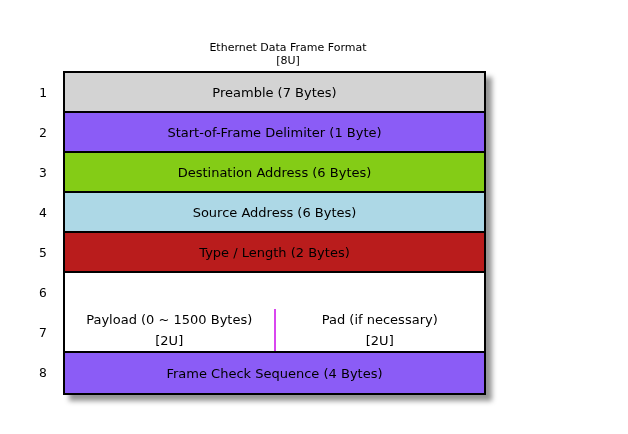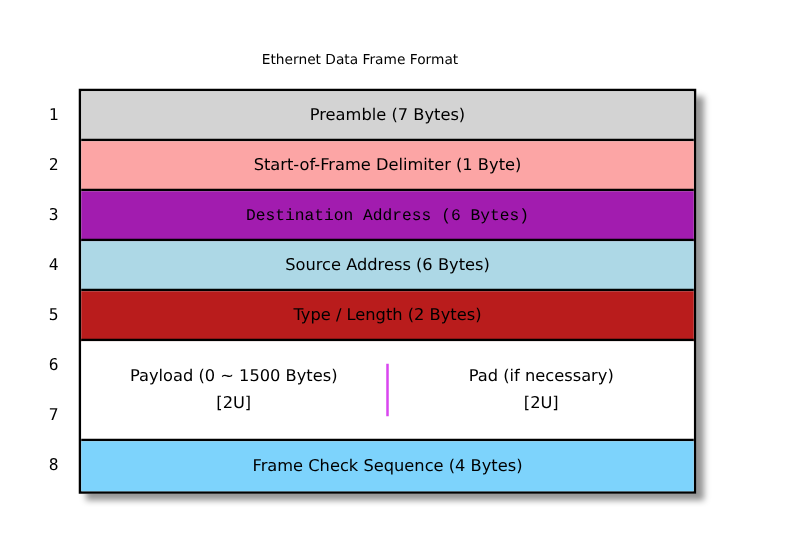--- a/index.html
+++ b/index.html
@@ -32,92 +32,93 @@
   .num-2 { top: 124px; }
   .num-3 { top: 164px; }
   .num-4 { top: 204px; }
   .num-5 { top: 244px; }
   .num-6 { top: 284px; }
   .num-7 { top: 324px; }
   .num-8 { top: 364px; }
   .frame-table {
     position: absolute;
     left: 63px; top: 71px;
-    width: 494px;
+    width: 423px;
     box-sizing: border-box;
     border: 2px solid #000;
     background: #fff;
     box-shadow: 6px 6px 5px rgba(0,0,0,0.42);
     display: flex;
     flex-direction: column;
   }
   .frow {
     box-sizing: border-box;
     height: 40px;
     border-bottom: 2px solid #000;
     display: flex;
     align-items: center;
     justify-content: center;
     font-size: 13px;
     text-align: center;
   }
   .frow.split {
     height: 80px;
     padding: 0;
-    align-items: center;
+    align-items: flex-end;
   }
   .frow.last { border-bottom: none; }
   .split-cell {
     flex: 1 1 50%;
     display: flex;
     flex-direction: column;
     align-items: center;
     justify-content: center;
     line-height: 21px;
   }
   .split-cell.right { border-left: 2px solid #d946ef; }
 </style>
 </head>
 <body>
 
 <div class="title">
   <div>Ethernet Data Frame Format</div>
+  <div>[8U]</div>
 </div>
 
 <div class="row-num num-1">1</div>
 <div class="row-num num-2">2</div>
 <div class="row-num num-3">3</div>
 <div class="row-num num-4">4</div>
 <div class="row-num num-5">5</div>
 <div class="row-num num-6">6</div>
 <div class="row-num num-7">7</div>
 <div class="row-num num-8">8</div>
 
 <div class="frame-table">
   <div class="frow" style="background: rgb(211, 211, 211);">
     <span>Preamble (7 Bytes)</span>
   </div>
-  <div class="frow" style="background: #fca5a5;">
+  <div class="frow" style="background: #8b5cf6;">
     <span>Start-of-Frame Delimiter (1 Byte)</span>
   </div>
-  <div class="frow" style="background: #a21caf; font-family: Liberation Mono, monospace;">
+  <div class="frow" style="background: #84cc16;">
     <span>Destination Address (6 Bytes)</span>
   </div>
   <div class="frow" style="background: rgb(173, 216, 230);">
     <span>Source Address (6 Bytes)</span>
   </div>
   <div class="frow" style="background: #b91c1c;">
     <span>Type / Length (2 Bytes)</span>
   </div>
   <div class="frow split" style="background: rgb(255, 255, 255);">
     <div class="split-cell left">
       <div>Payload (0 ~ 1500 Bytes)</div>
       <div>[2U]</div>
     </div>
     <div class="split-cell right">
       <div>Pad (if necessary)</div>
       <div>[2U]</div>
     </div>
   </div>
-  <div class="frow last" style="background: #7dd3fc; align-items: center;">
+  <div class="frow last" style="background: #8b5cf6; align-items: center;">
     <span>Frame Check Sequence (4 Bytes)</span>
   </div>
 </div>
 
 </body></html>

